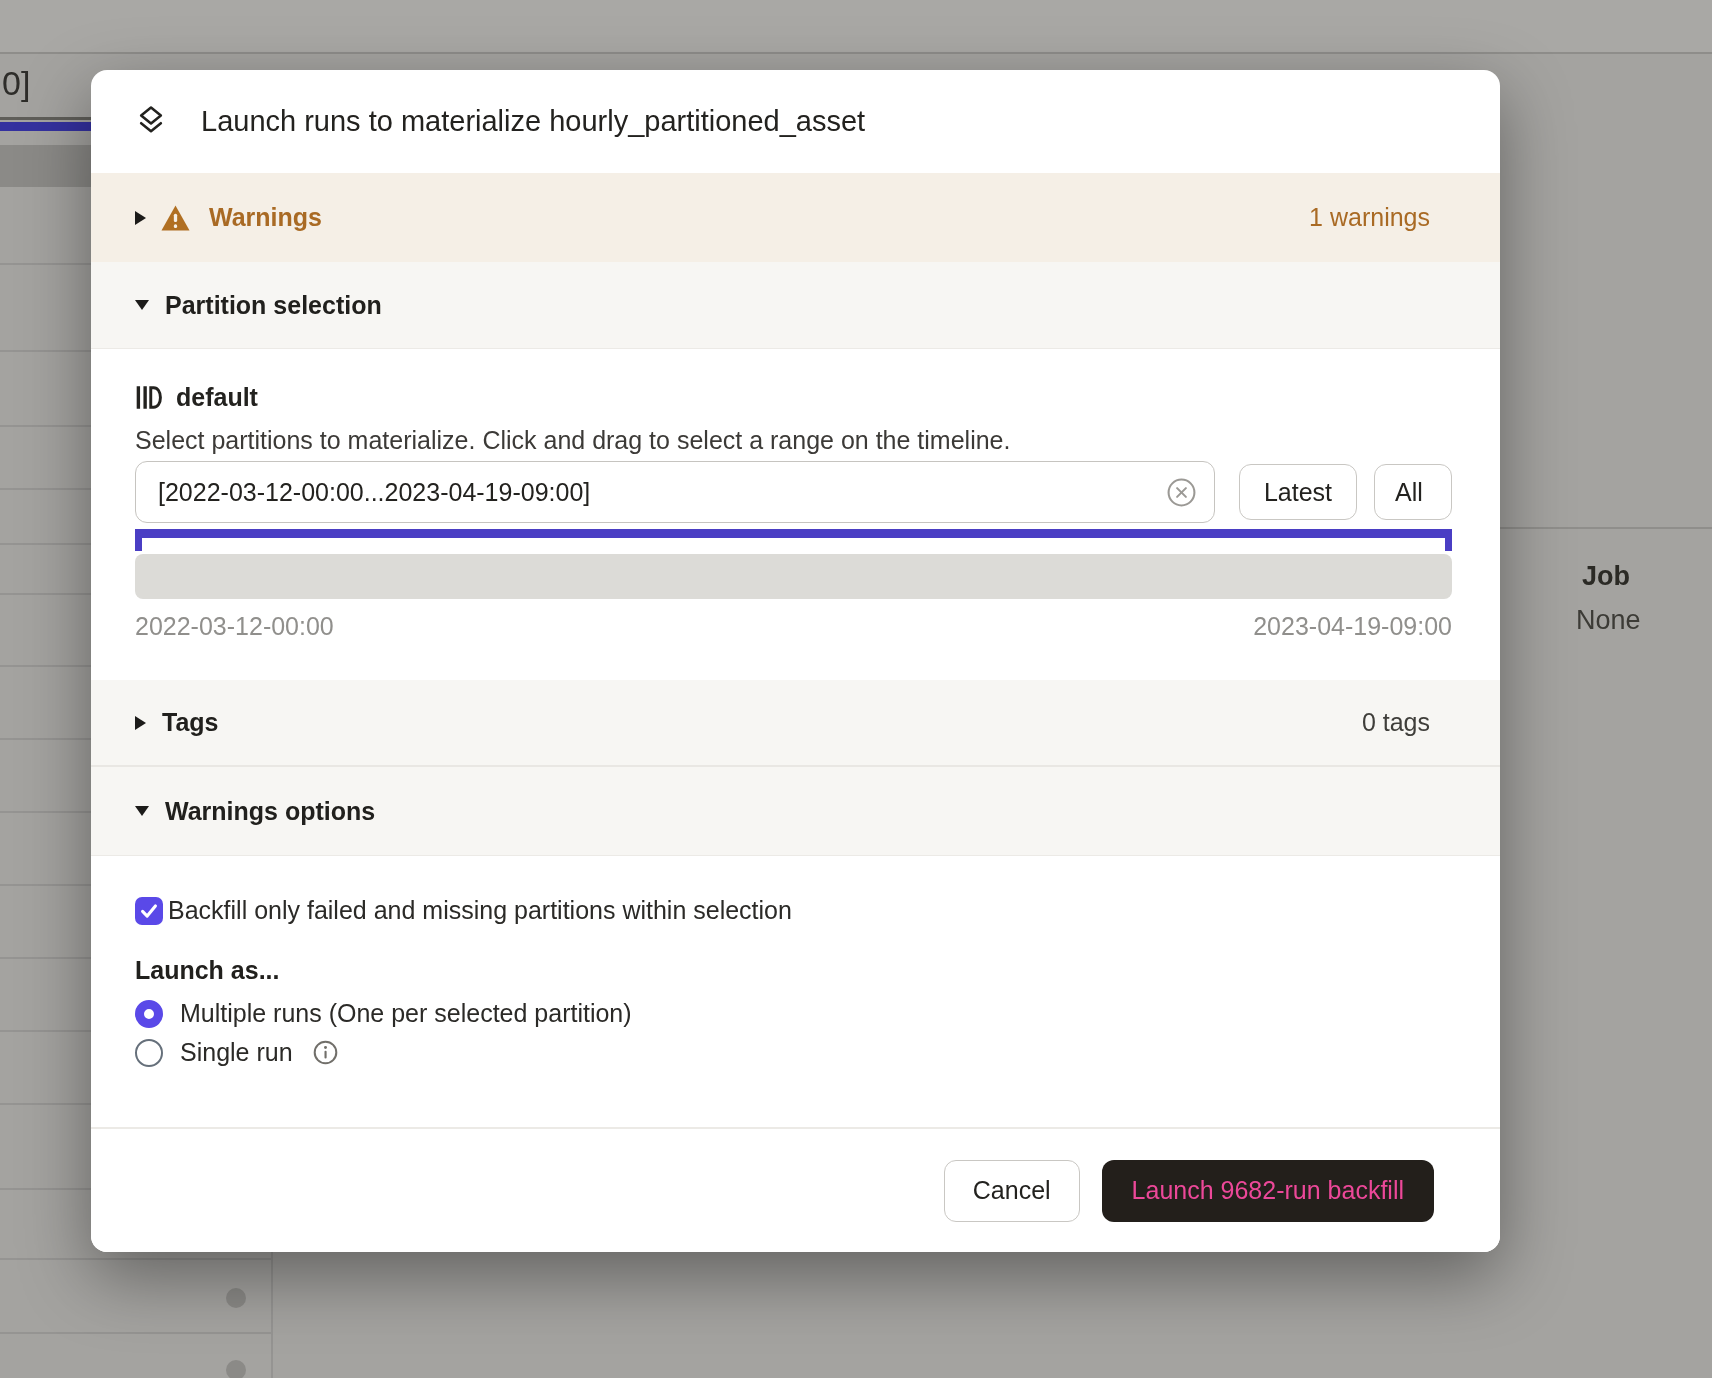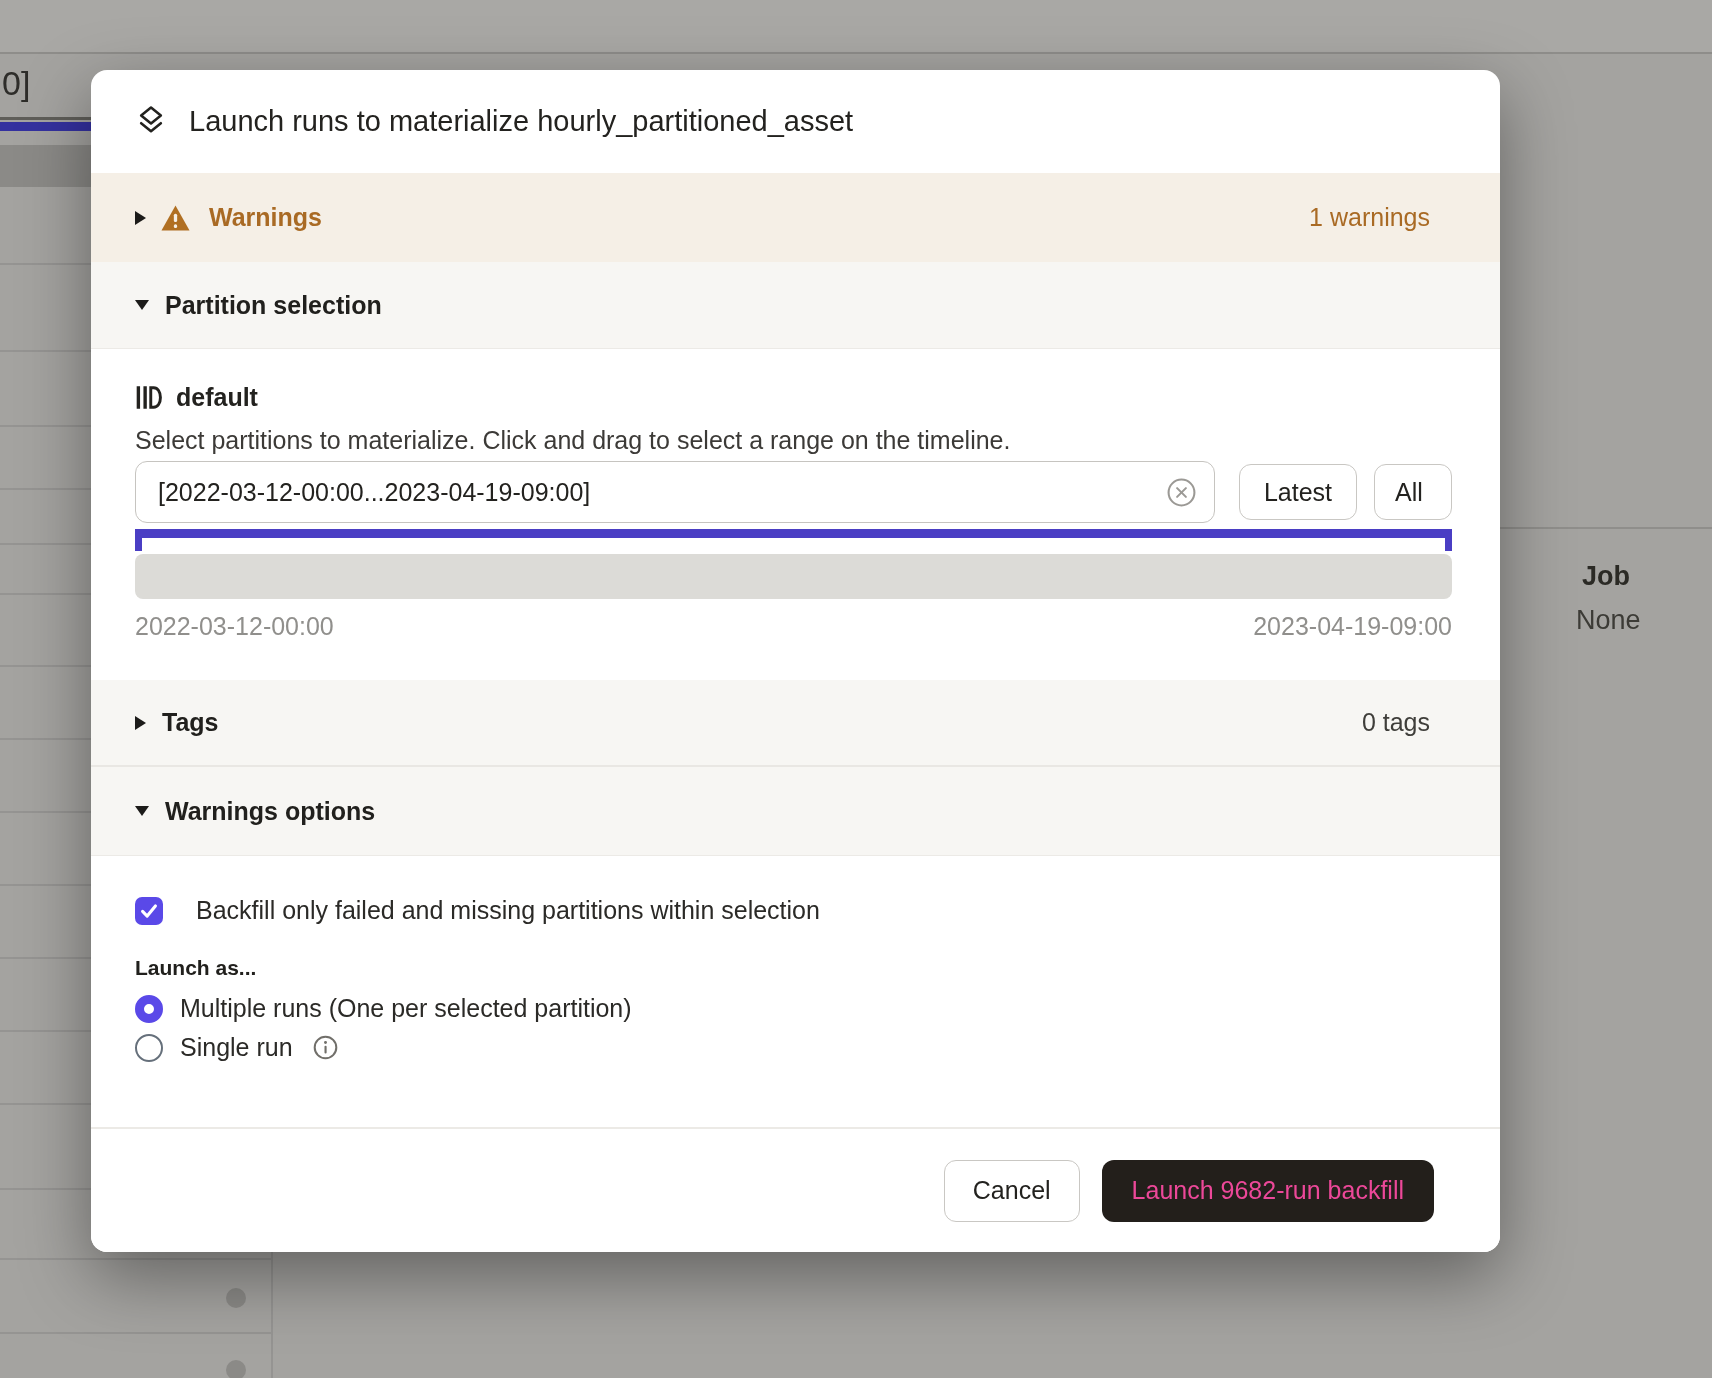--- a/index.html
+++ b/index.html
@@ -37,21 +37,21 @@
   .scrim{position:absolute;inset:0;background:rgba(0,0,0,0);z-index:5;}
 
   
   .dialog{
     position:absolute;left:91px;top:70px;width:1409px;height:1182px;z-index:10;
     background:#fff;border-radius:16px;overflow:hidden;
     box-shadow:0 24px 70px rgba(0,0,0,.40);
     display:flex;flex-direction:column;
   }
   .dlg-header{height:103px;flex:none;display:flex;align-items:center;gap:22px;padding:0 48px 0 44px;}
-  .dlg-title{font-size:29px;font-weight:400;color:var(--ink);margin:0;}
+  .dlg-title{font-size:29px;font-weight:400;color:var(--ink);margin:12px;}
 
   .warnings-row{height:89px;flex:none;background:var(--warn-bg);display:flex;align-items:center;padding:0 48px 0 44px;cursor:pointer;}
   .warnings-label{margin-left:18px;font-size:25px;font-weight:700;color:var(--warn);}
   .warnings-count{margin-left:auto;margin-right:22px;font-size:25px;color:var(--warn);}
 
   .band{flex:none;background:var(--band);display:flex;align-items:center;padding:0 48px 0 44px;cursor:pointer;}
   .band-label{margin-left:16px;font-size:25px;font-weight:700;color:#21201d;}
   .band-count{margin-left:auto;margin-right:22px;font-size:25px;color:#3f3e3a;}
   .band.partition{height:86px;border-bottom:1px solid #eceae6;}
   .band.tags{height:85px;border-bottom:2px solid #e9e7e3;}
@@ -81,24 +81,24 @@
   .pill-btn.all{margin-left:17px;min-width:78px;box-sizing:border-box;padding-left:16px;}
   .timeline{margin-top:6px;position:relative;}
   .sel-line{height:9px;background:var(--indigo);position:relative;}
   .sel-line::before,.sel-line::after{content:"";position:absolute;top:0;width:7px;height:22px;background:var(--indigo);}
   .sel-line::before{left:0;}
   .sel-line::after{right:0;}
   .sel-bar{margin-top:16px;height:45px;border-radius:8px;background:#dcdbd7;}
   .dates{margin-top:13px;display:flex;justify-content:space-between;font-size:25px;color:var(--date-gray);}
 
   .backfill-body{height:271px;flex:none;box-sizing:border-box;background:#fff;padding:40px 48px 0 44px;}
-  .cb-row{display:flex;align-items:center;gap:33px;cursor:pointer;}
+  .cb-row{display:flex;align-items:center;gap:5px;cursor:pointer;}
   .checkbox{width:28px;height:28px;border-radius:7px;background:var(--accent);flex:none;display:flex;align-items:center;justify-content:center;}
   .cb-label{font-size:25px;color:#2b2a27;}
-  .launch-as{margin-top:31px;font-size:21px;font-weight:700;color:#21201d;}
+  .launch-as{margin-top:31px;font-size:25px;font-weight:700;color:#21201d;}
   .radio-row{display:flex;align-items:center;gap:17px;cursor:pointer;}
   .radio-row.first{margin-top:10px;}
   .radio-row.second{margin-top:14px;}
   .radio{width:28px;height:28px;box-sizing:border-box;border-radius:50%;flex:none;background:#fff;border:2.5px solid #66707b;}
   .radio.selected{border:9px solid var(--accent);}
   .radio-label{font-size:25px;color:#2b2a27;}
   .info-wrap{margin-left:2px;display:flex;align-items:center;cursor:pointer;}
 
   .dlg-footer{flex:1;border-top:2px solid #eceae6;display:flex;align-items:center;justify-content:flex-end;gap:22px;padding-right:66px;background:#fff;}
   .btn-cancel{

